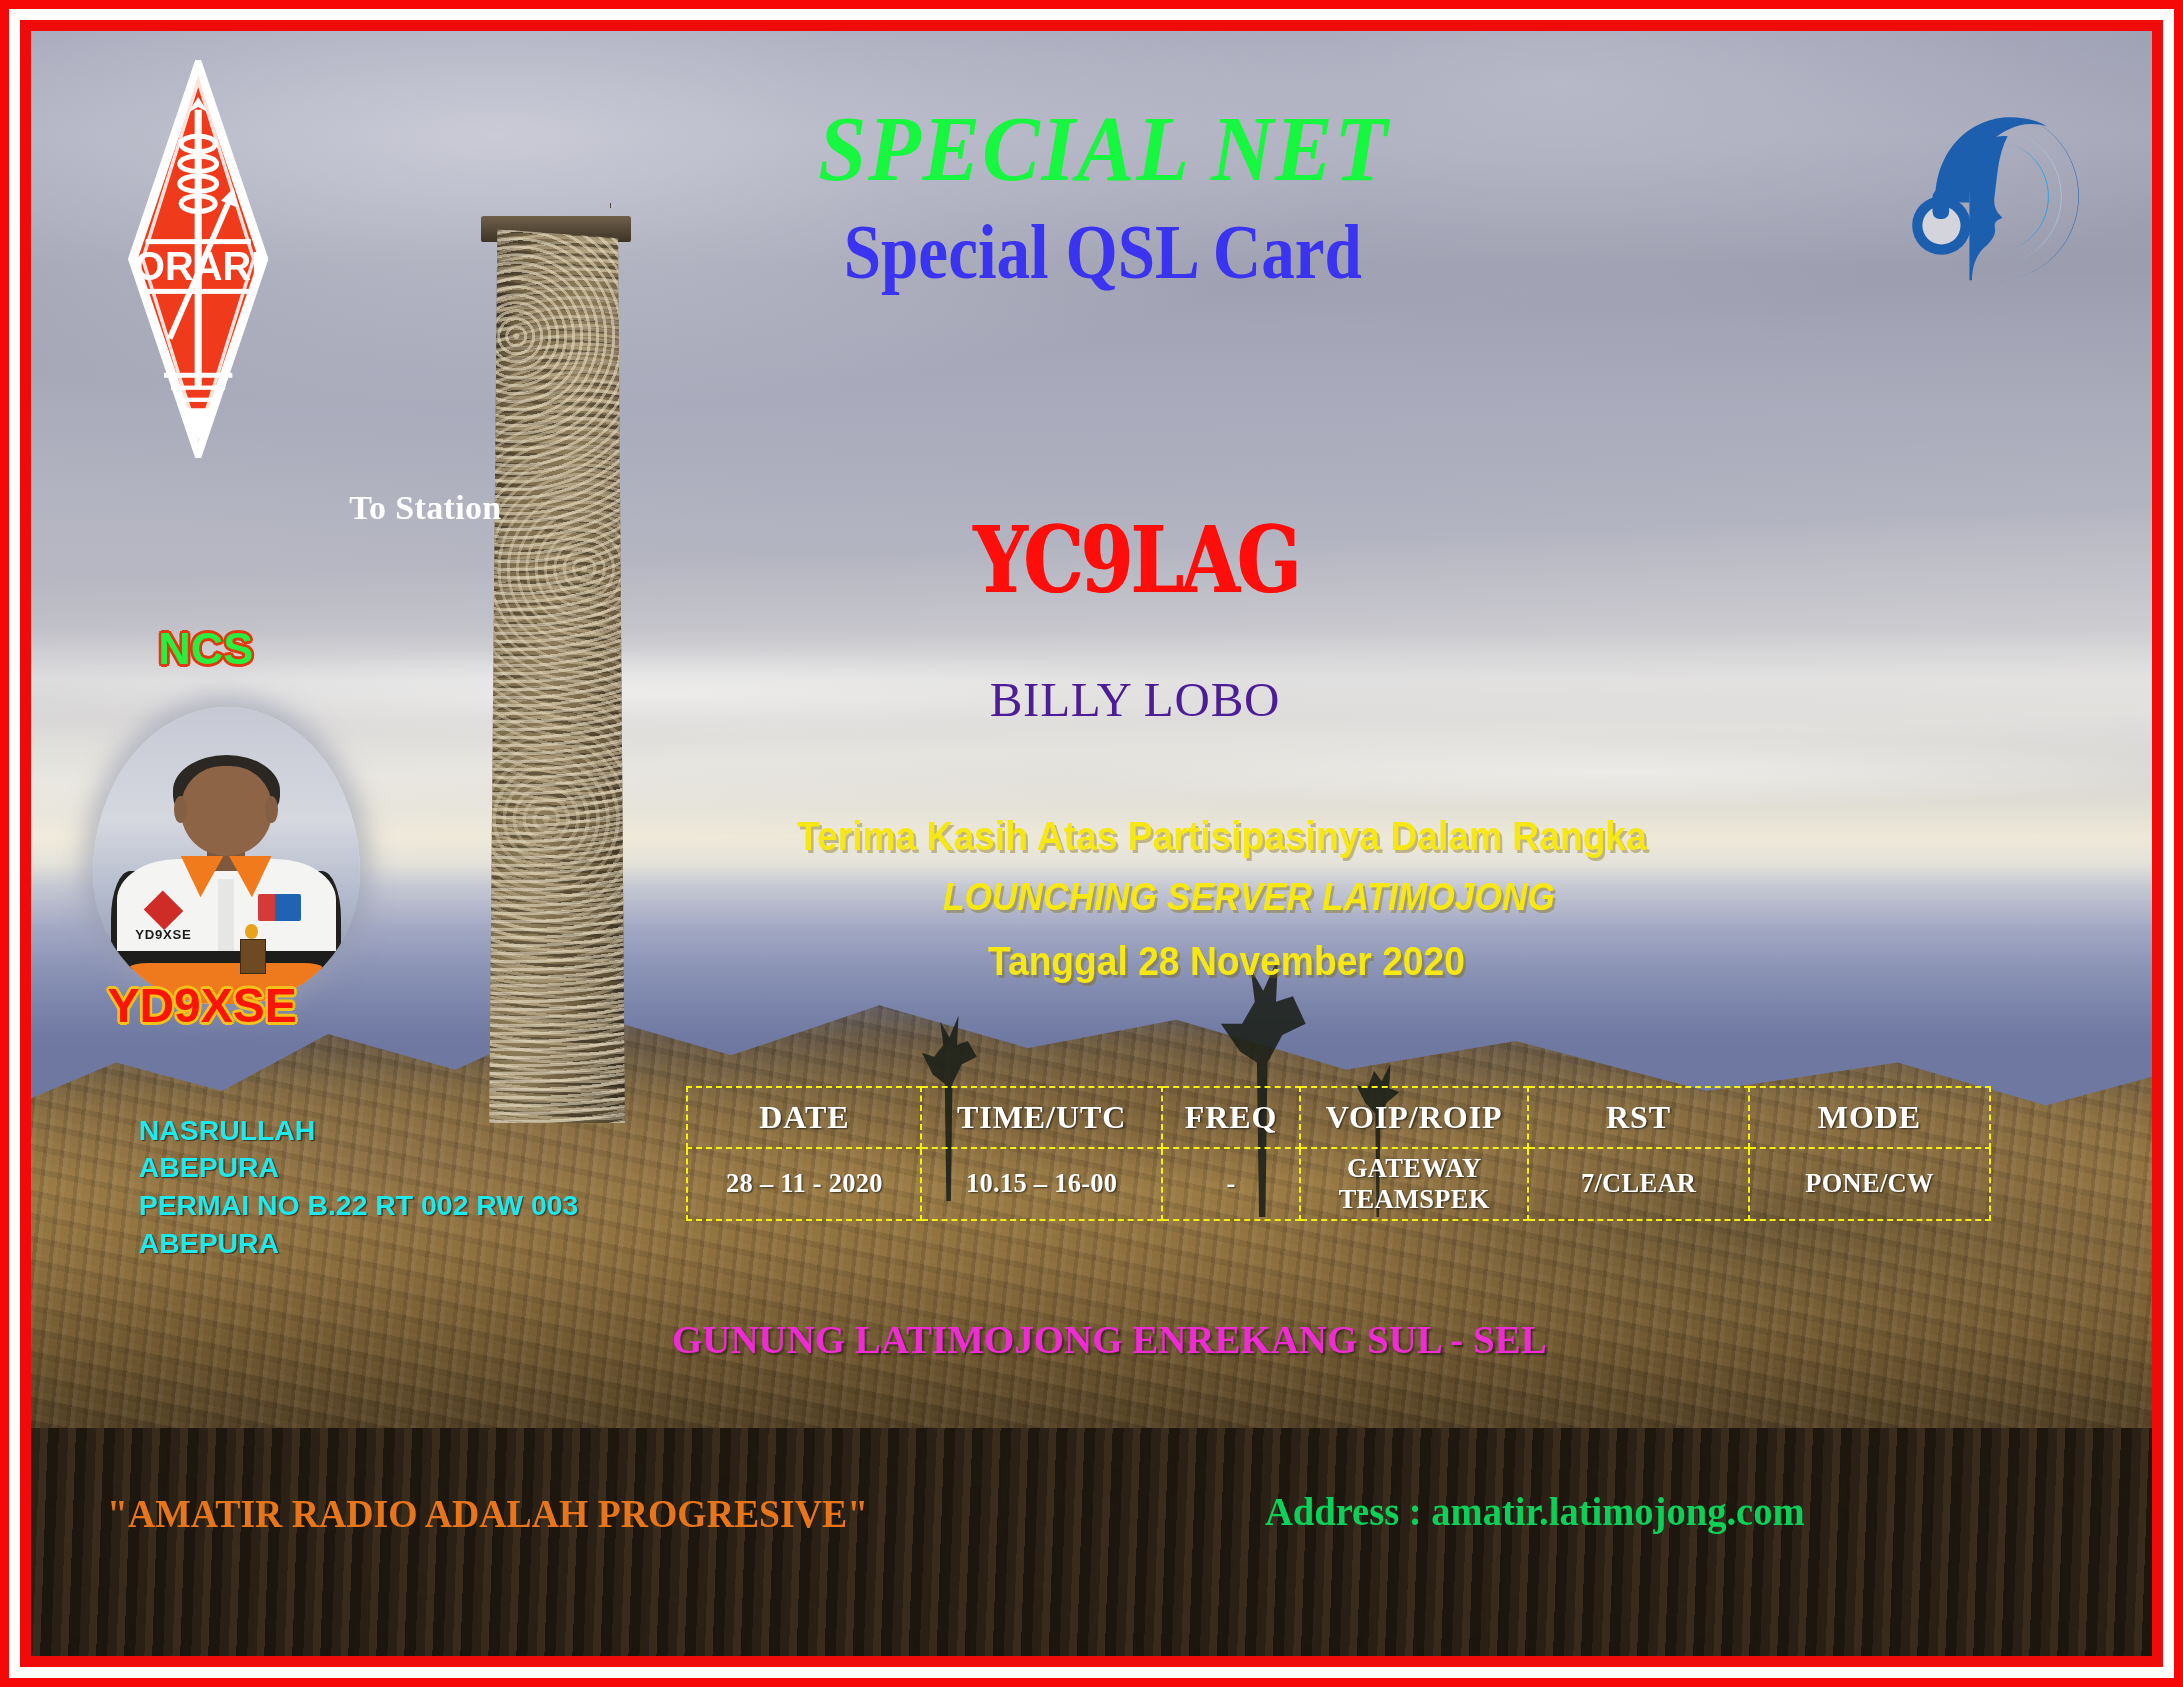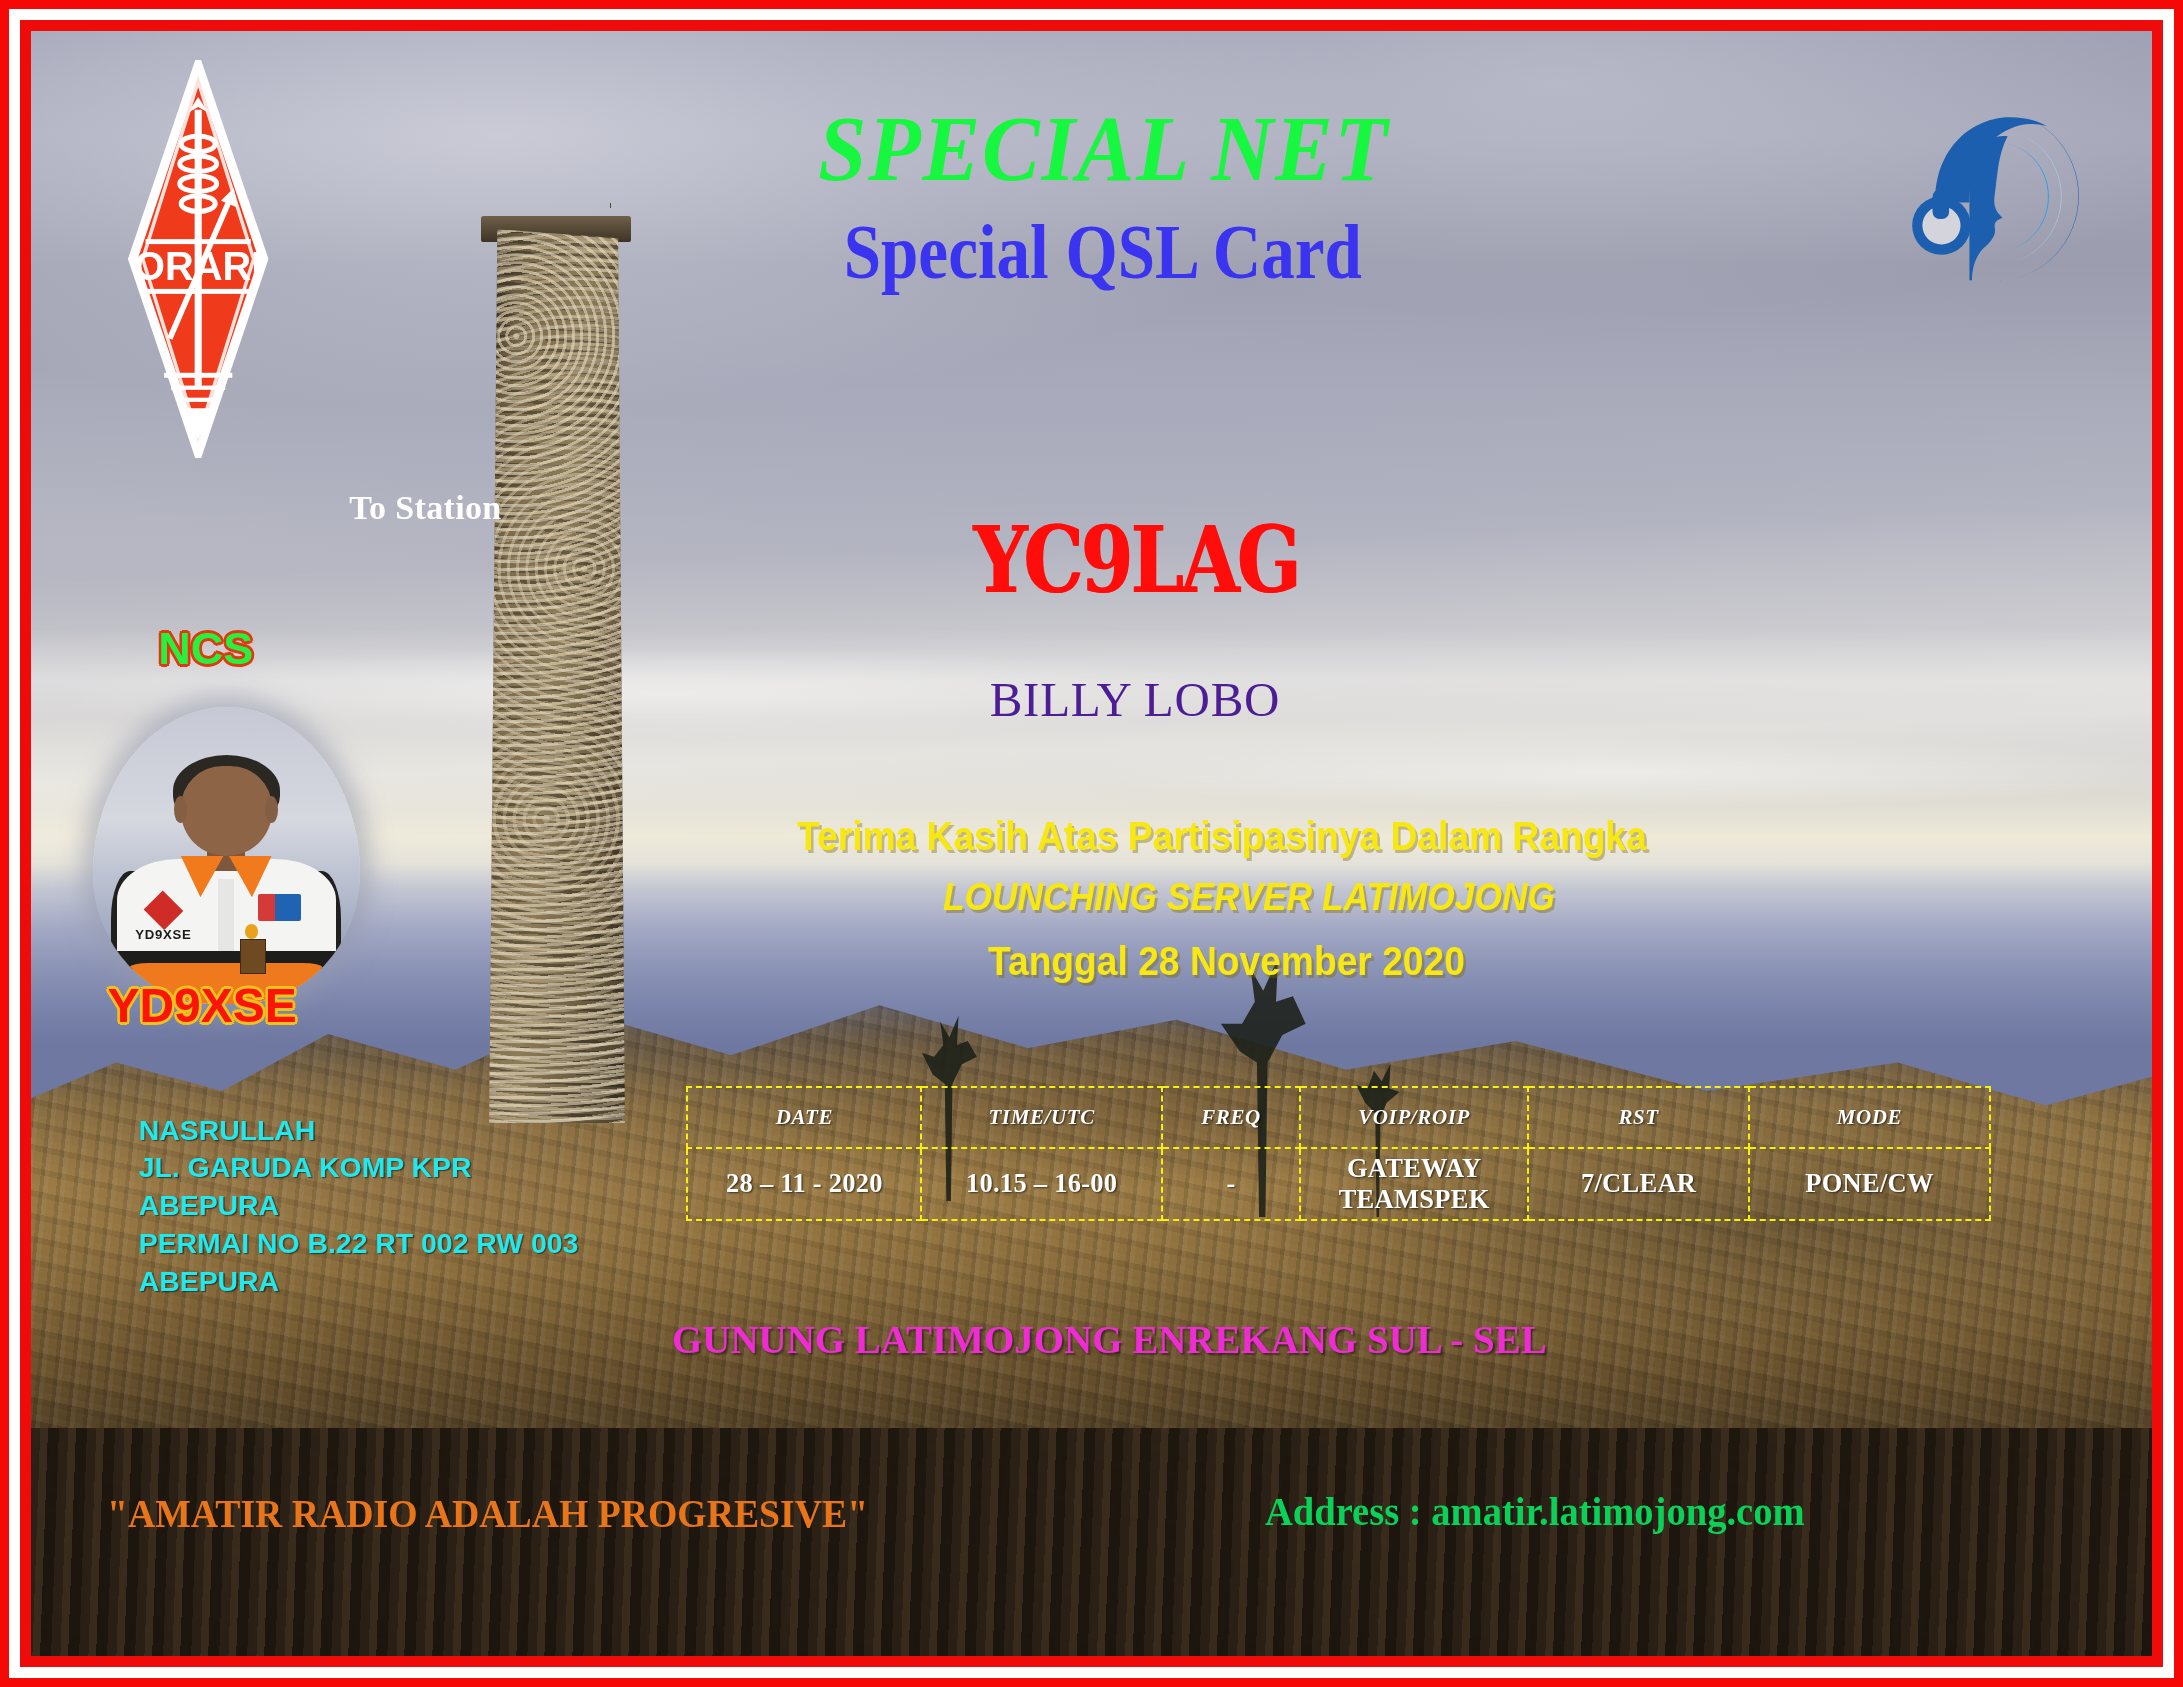--- a/index.html
+++ b/index.html
@@ -263,21 +263,21 @@
     border-collapse:collapse;
     table-layout:fixed;
   }
   #qso-table td{
     border:2px dashed #f4f10e;
     color:#ffffff;text-align:center;vertical-align:middle;
     font-family:"Liberation Serif",serif;font-weight:bold;
     text-shadow:1.3px 1.3px 2px rgba(0,0,0,.6);
     padding:2.6px 1.3px;
   }
-  #qso-table tr.hdr td{font-size:21px;height:54px;letter-spacing:.03em;font-style:italic;}
+  #qso-table tr.hdr td{font-size:32px;height:54px;letter-spacing:.03em;}
   #qso-table tr.val td{font-size:26.5px;height:65px;letter-spacing:.01em;}
   .c-date{width:18.0%;}
   .c-time{width:18.5%;}
   .c-freq{width:10.5%;}
   .c-voip{width:17.5%;}
   .c-rst{width:17.0%;}
   .c-mode{width:18.5%;}
 
   #mountain-line{
     left:30.2%;top:79.0%;
@@ -408,21 +408,20 @@
          <div class="p" id="p-orangeb"></div>
          <div class="p" id="p-idclip"></div>
          <div class="p" id="p-id"></div>
          <div class="p" id="p-tag">YD9XSE</div>
        </div>
 
        <div class="abs" id="yd9xse">YD9XSE</div>
 
        <div class="abs" id="address">
          <div>NASRULLAH</div>
-         <div>JL. GARUDA KOMP KPR</div>
          <div>ABEPURA</div>
          <div>PERMAI NO B.22 RT 002 RW 003</div>
          <div>ABEPURA</div>
        </div>
 
        <table id="qso-table">
          <tbody>
                 <tr class="hdr">
            <td class="c-date">DATE</td>
            <td class="c-time">TIME/UTC</td>

